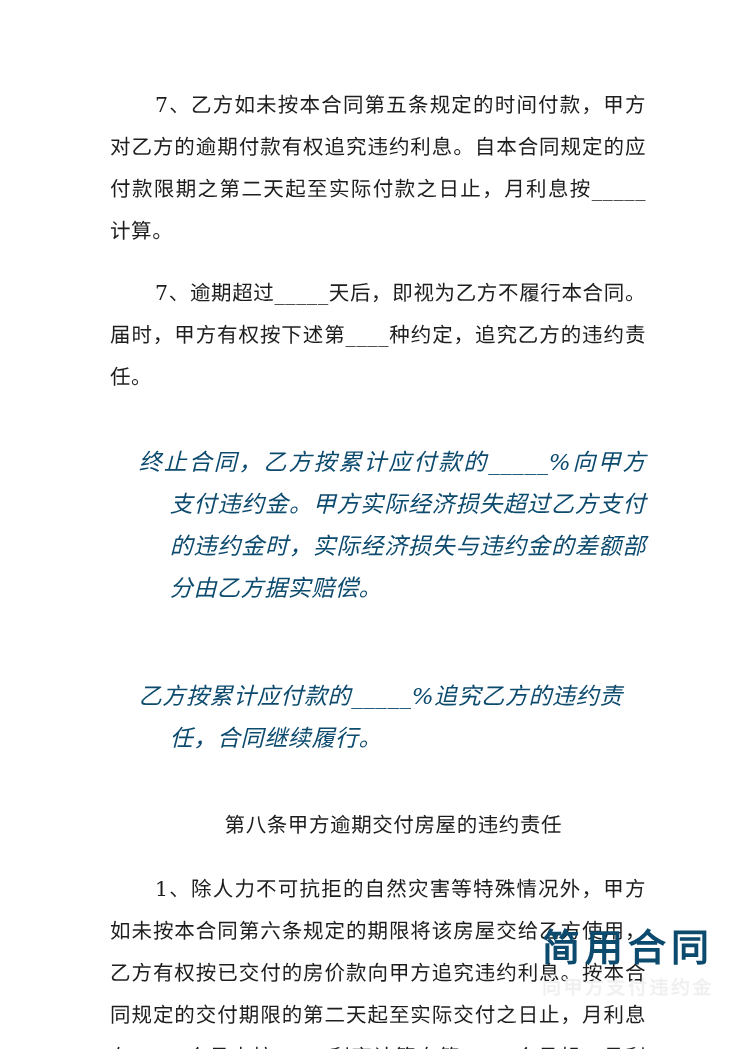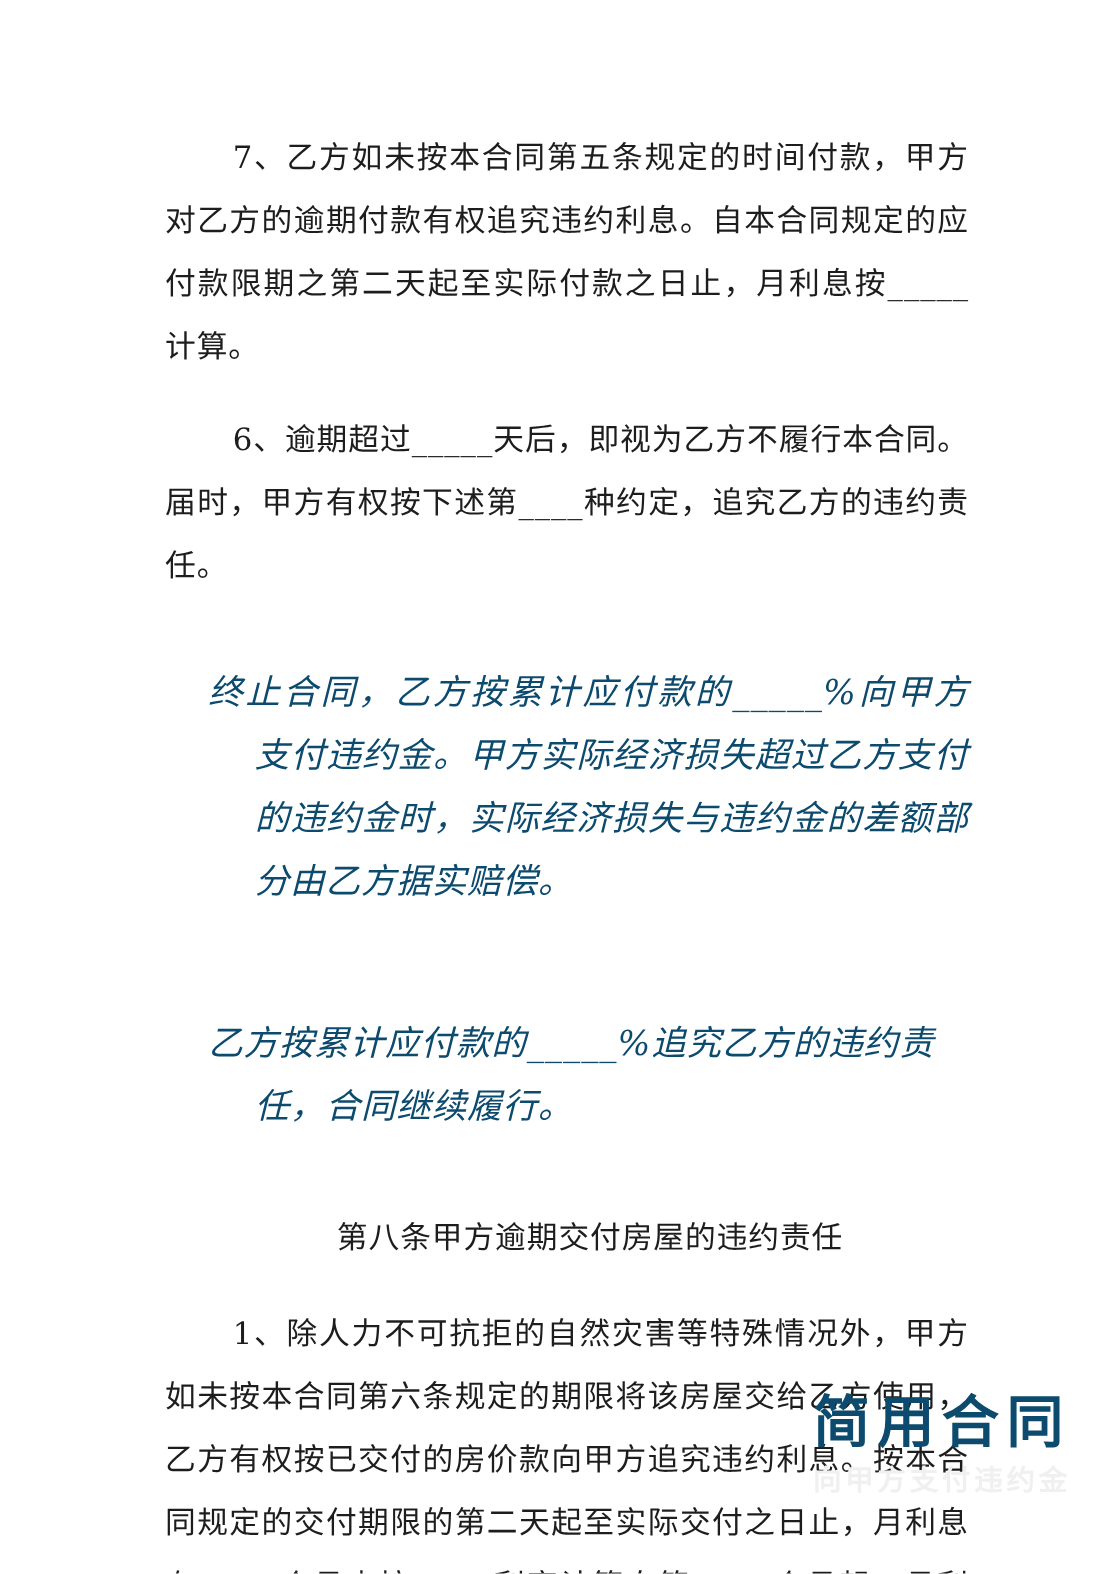--- a/index.html
+++ b/index.html
@@ -107,21 +107,21 @@
 <body>
 
 <div id="page" style="background: rgb(255, 255, 255);">
 
   <div id="doc-body" style="color: rgb(29, 29, 29);">
 
     <p class="para indent2">7、乙方如未按本合同第五条规定的时间付款，甲方对乙方的逾期付款有权追究违约利息。自本合同规定的应付款限期之第二天起至实际付款之日止，月利息按_____计算。</p>
 
     <div class="gap-sm"></div>
 
-    <p class="para indent2">6、逾期超过_____天后，即视为乙方不履行本合同。届时，甲方有权按下述第____种约定，追究乙方的违约责任。</p>
+    <p class="para indent2">7、逾期超过_____天后，即视为乙方不履行本合同。届时，甲方有权按下述第____种约定，追究乙方的违约责任。</p>
 
     <div class="gap-sm"></div>
 
     <p class="listitem">终止合同，乙方按累计应付款的_____%向甲方支付违约金。甲方实际经济损失超过乙方支付的违约金时，实际经济损失与违约金的差额部分由乙方据实赔偿。</p>
 
     <div class="gap-sm"></div>
 
     <p class="listitem single">乙方按累计应付款的_____%追究乙方的违约责任，合同继续履行。</p>
 
     <div class="gap-md"></div>

